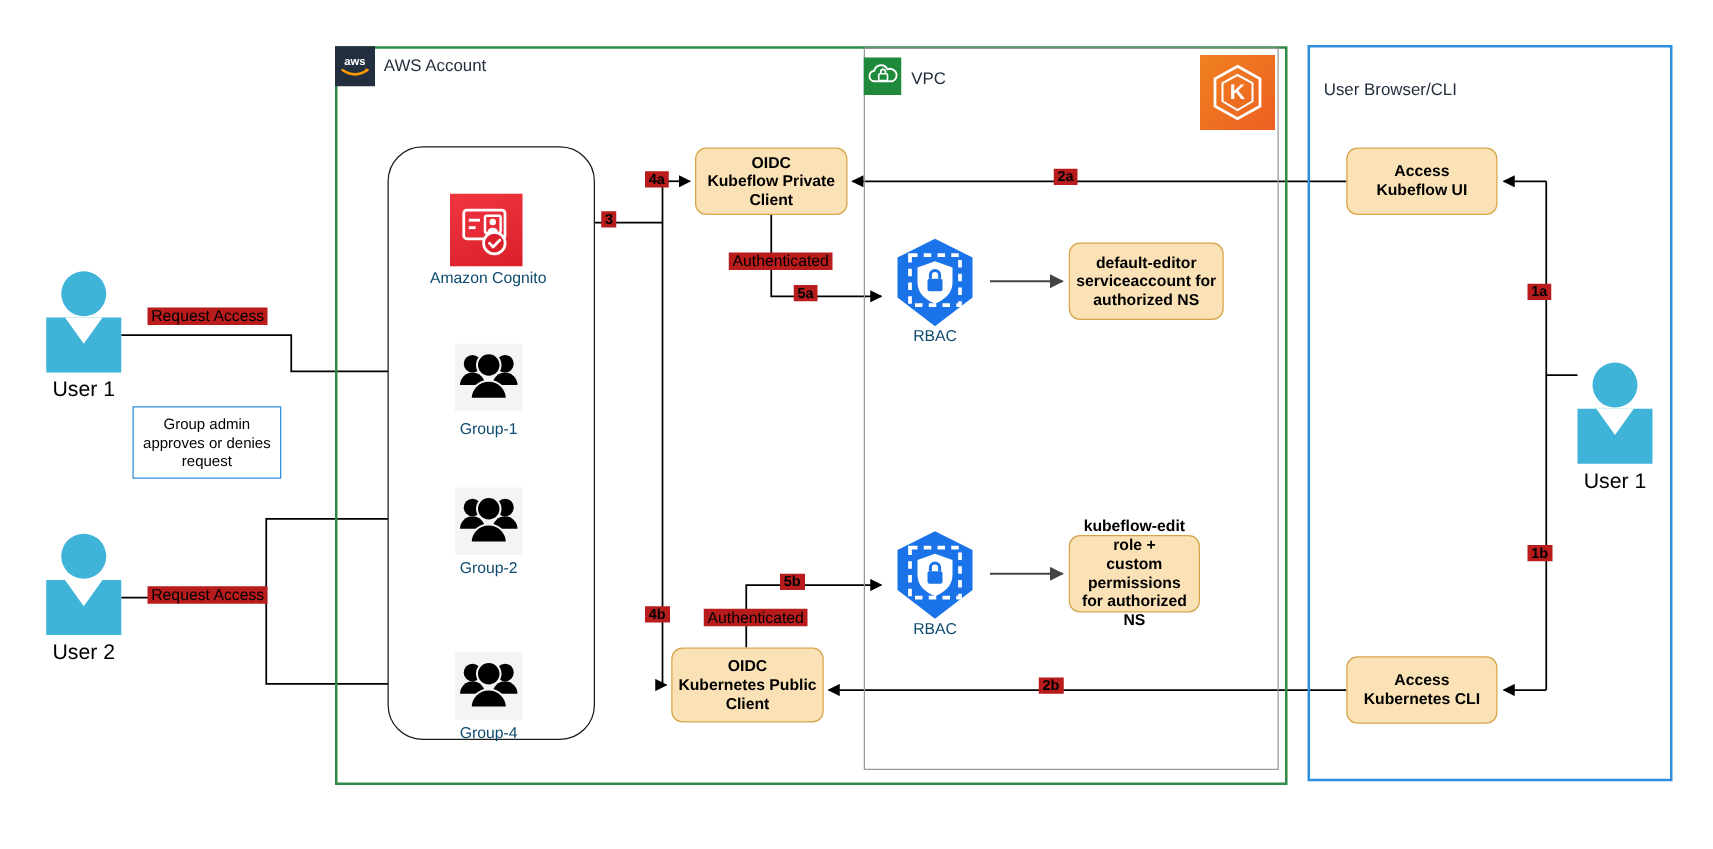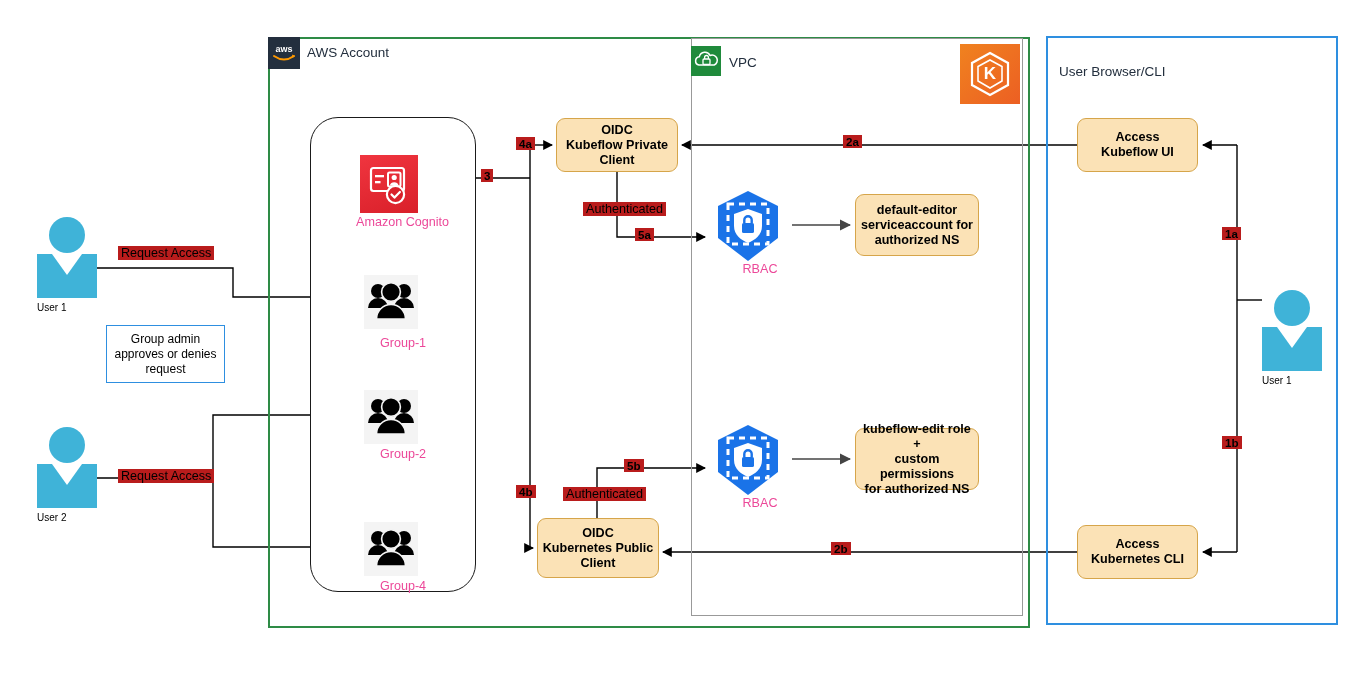--- a/index.html
+++ b/index.html
@@ -30,43 +30,43 @@
                     border:1.6px solid #1a1a1a;border-radius:28px;background:#fff;}
 
   
   .pbox{position:absolute;box-sizing:border-box;background:#fbe2b6;border:1.3px solid #d6a54a;
         border-radius:9px;display:flex;align-items:center;justify-content:center;
         text-align:center;font-weight:bold;font-size:12.6px;line-height:15px;color:#000;
         padding:2px 4px;}
   #box-oidc-kubeflow{left:556px;top:118px;width:122px;height:54px;}
   #box-oidc-k8s{left:537px;top:518px;width:122px;height:60px;}
   #box-default-editor{left:855px;top:194px;width:124px;height:62px;}
-  #box-kubeflow-edit{left:855px;top:428px;width:124px;height:62px;align-items:center;}
+  #box-kubeflow-edit{left:855px;top:428px;width:105px;height:62px;align-items:center;}
   #box-access-ui{left:1077px;top:118px;width:121px;height:54px;}
   #box-access-cli{left:1077px;top:525px;width:121px;height:54px;}
 
   
   #note-group-admin{position:absolute;left:106px;top:325px;width:119px;height:58px;
       box-sizing:border-box;border:1.5px solid #2e8fe0;background:#fff;
       display:flex;align-items:center;justify-content:center;text-align:center;
       font-size:12px;line-height:15px;color:#000;padding:2px;}
 
   
   .actor{position:absolute;width:60px;}
   .actor .head{width:36px;height:36px;border-radius:50%;background:#3fb3d8;margin:0 auto;}
   .actor .body{width:60px;height:44px;background:#3fb3d8;position:relative;margin-top:1px;}
   .actor .body::after{content:"";position:absolute;left:50%;top:0;transform:translateX(-50%);
       width:0;height:0;border-left:15px solid transparent;border-right:15px solid transparent;
       border-top:21px solid #fff;}
-  .actor .alabel{font-size:10px;margin-top:4px;color:#000;white-space:nowrap;}
+  .actor .alabel{text-align:center;font-size:17px;margin-top:4px;color:#000;white-space:nowrap;}
 
   
   #cognito-icon{position:absolute;left:360px;top:155px;width:58px;height:58px;
      background:linear-gradient(160deg,#f0353f 0%,#d9202a 100%);}
-  .icon-caption{position:absolute;font-size:12.6px;color:#ec4899;text-align:center;white-space:nowrap;margin-left:12px;}
+  .icon-caption{position:absolute;font-size:12.6px;color:#0c4a6e;text-align:center;white-space:nowrap;}
 
   .group-icon{position:absolute;width:54px;height:54px;background:#f4f4f4;}
 
   
   .rbac-badge{position:absolute;width:76px;height:76px;}
 
   
   .elabel{position:absolute;font-size:12px;color:#000;background:#b91c1c;padding:0 3px;white-space:nowrap;}
   .elabel.bold{font-weight:bold;font-size:11.6px;}
   .elabel.plain{font-size:12.6px;}

